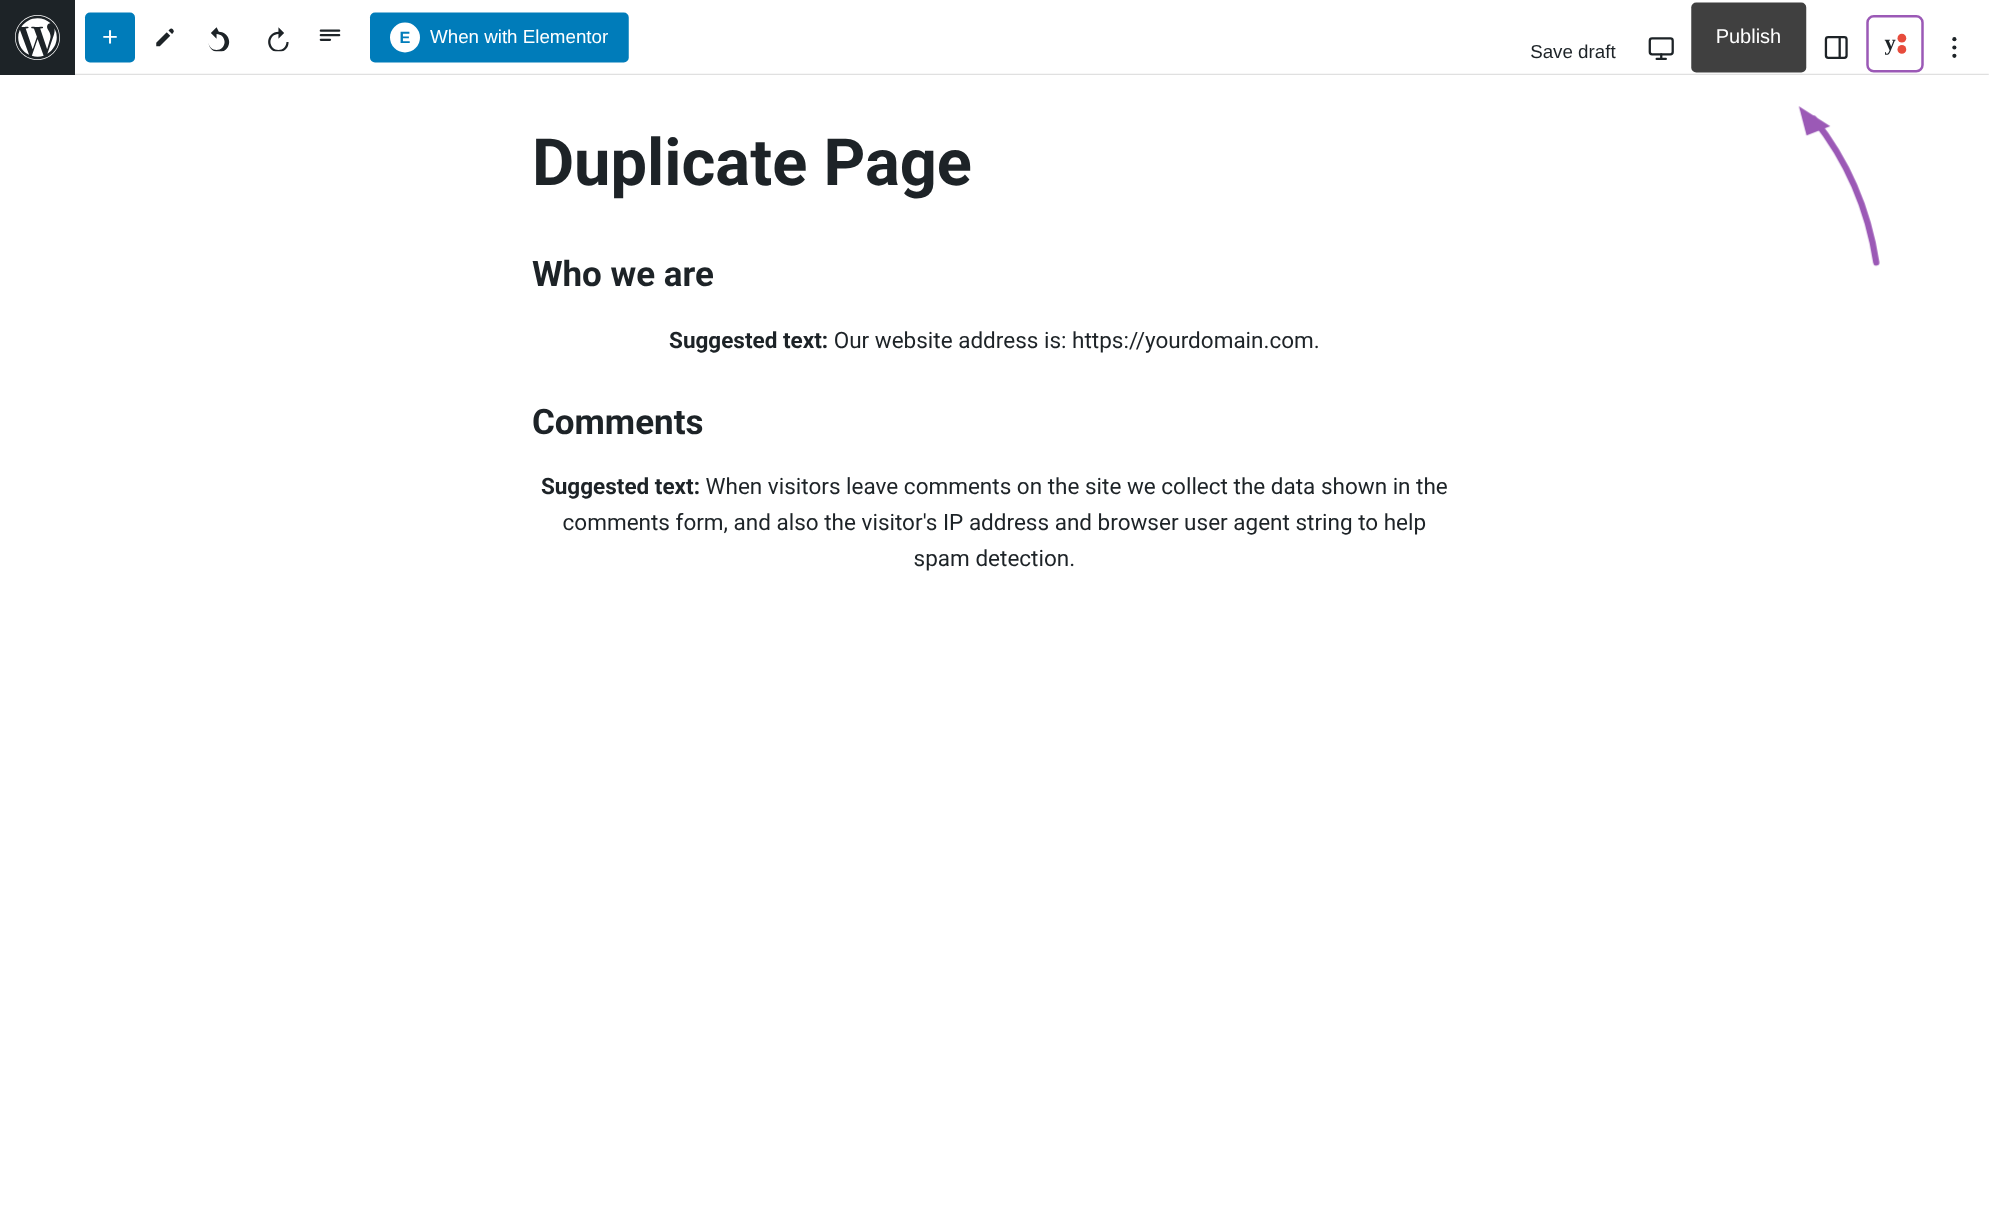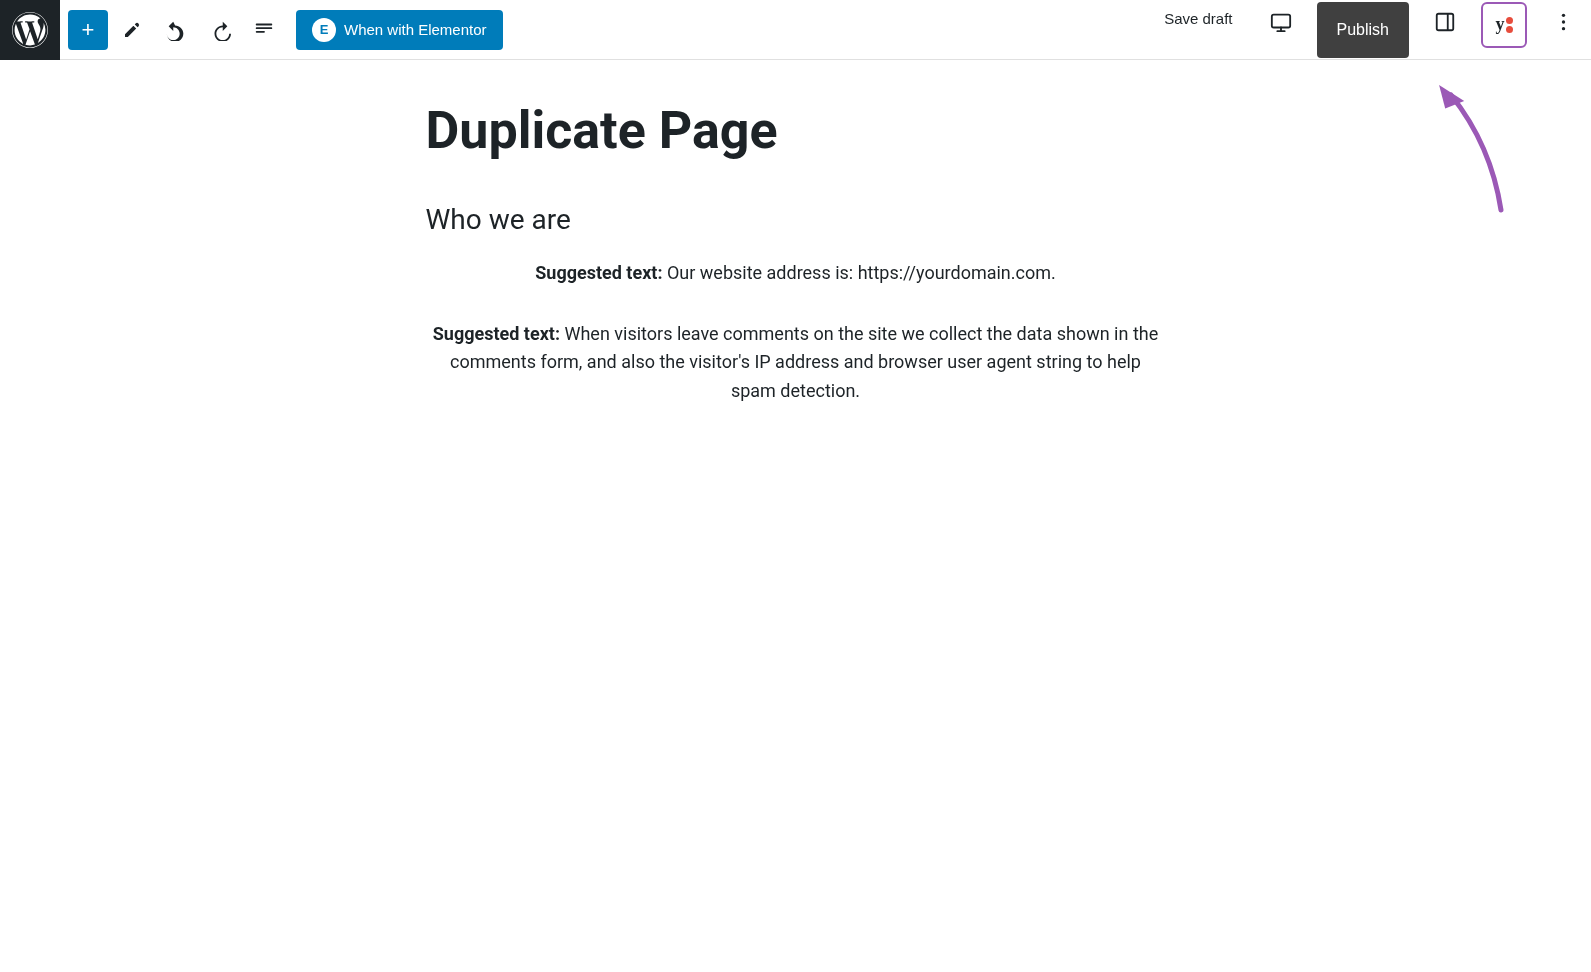--- a/index.html
+++ b/index.html
@@ -84,22 +84,22 @@
       align-items: center;
       justify-content: center;
       font-size: 13px;
       font-weight: 700;
       color: #007cba;
     }
 
     .toolbar-right {
       margin-left: auto;
       display: flex;
-      align-items: flex-start;
-      gap: 16px;
+      align-items: flex-end;
+      gap: 4px;
     }
 
     .save-draft-btn {
       background: transparent;
       border: none;
       font-size: 15px;
       color: #1d2327;
       cursor: pointer;
       padding: 8px 12px;
     }
@@ -198,21 +198,21 @@
       font-size: 52px;
       font-weight: 700;
       color: #1d2327;
       margin-bottom: 40px;
       padding: 0 40px;
       line-height: 1.2;
     }
 
     .section-heading {
       font-size: 28px;
-      font-weight: 400;
+      font-weight: 700;
       color: #1d2327;
       margin-bottom: 20px;
       padding: 0 40px;
       line-height: 1.3;
     }
 
     .content-para {
       font-size: 18px;
       color: #1d2327;
       line-height: 1.6;
@@ -337,20 +337,21 @@
 
   <h1 class="page-title">Duplicate Page</h1>
 
   <h2 class="section-heading">Who we are</h2>
 
   <p class="content-para">
     <span class="bold">Suggested text:</span>
     <span> Our website address is: https://yourdomain.com.</span>
   </p>
 
+  <h2 class="section-heading">Comments</h2>
 
   <p class="content-para">
     <span class="bold">Suggested text:</span>
     <span> When visitors leave comments on the site we collect the data shown in the comments form, and also the visitor's IP address and browser user agent string to help spam detection.</span>
   </p>
 
 
 </div>
 
 </body></html>

